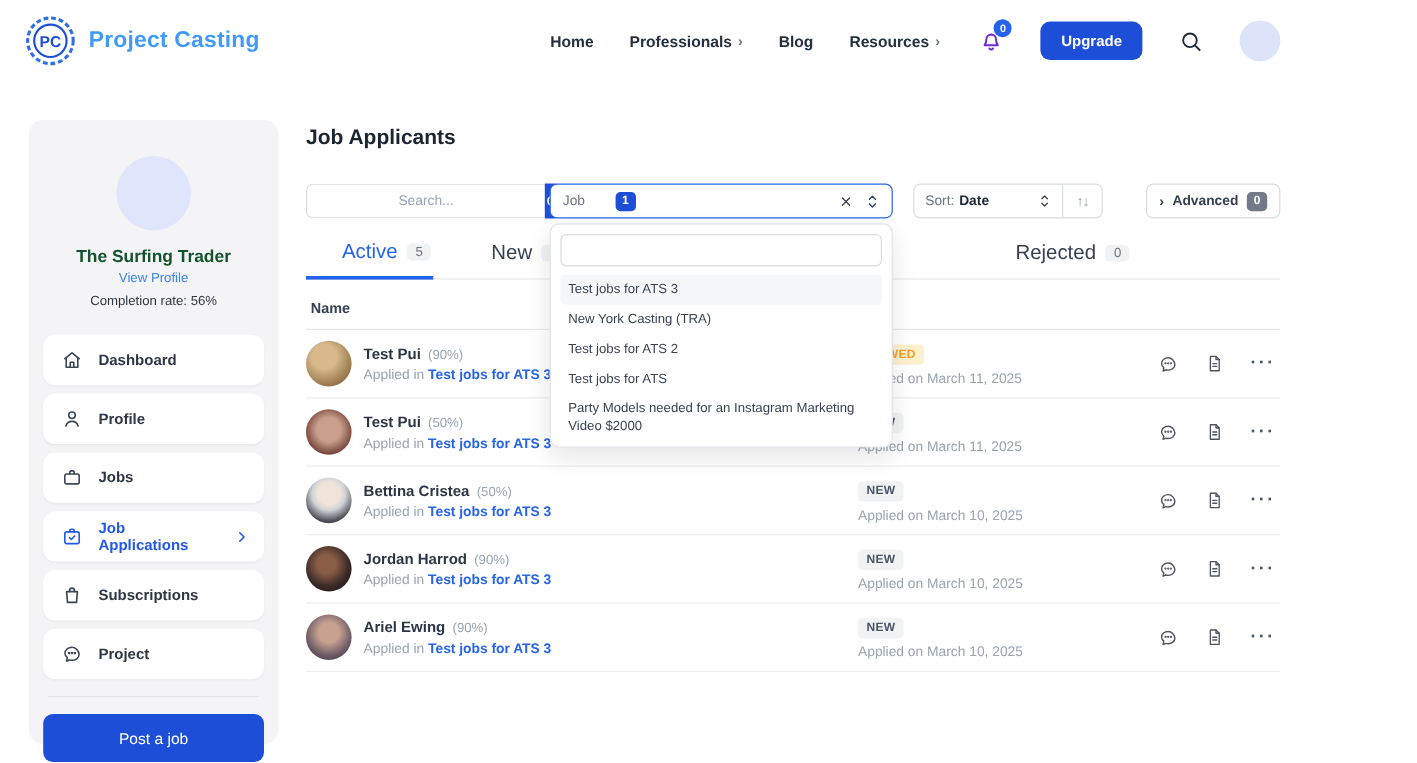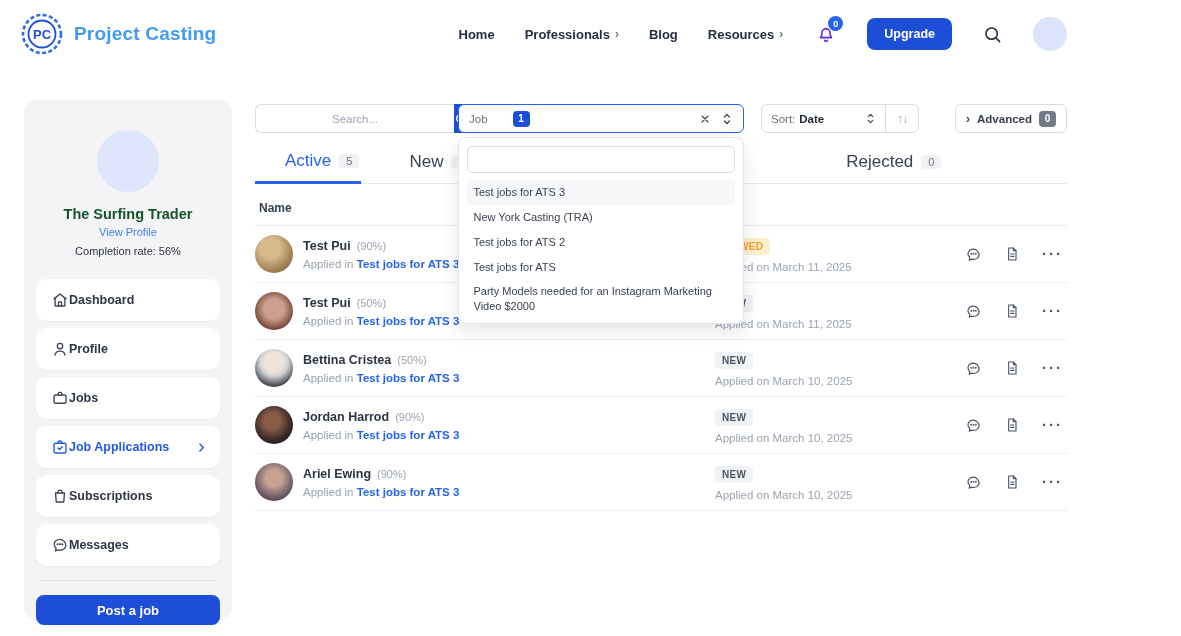--- a/index.html
+++ b/index.html
@@ -23,29 +23,29 @@
   .page { display:flex; align-items:flex-start; }
 
   
   .sidebar { width:208px; margin:32px 0 0 24px; background:#f4f4f6; border-radius:12px; padding:10px 12px 16px; height:520px; }
   .profile { text-align:center; padding:12px 0 10px; }
   .profile-avatar { width:62px; height:62px; border-radius:50%; background:#dfe6fb; margin:8px auto 14px; }
   .profile-name { font-size:14.5px; font-weight:700; color:#14532d; }
   .profile-link { font-size:11px; color:#3b82f6; margin-top:4px; cursor:pointer; }
   .profile-completion { font-size:11px; color:#30373f; margin-top:7px; }
   .menu { margin-top:12px; }
-  .menu-item { background:#fff; border-radius:10px; height:42px; display:flex; align-items:center; 
+  .menu-item { background:#fff; border-radius:10px; height:42px; display:flex; align-items:center; gap:13px;
     padding:0 12px 0 15px; margin-bottom:7px; font-size:12.5px; font-weight:600; color:#2f3644; cursor:pointer;
     box-shadow:0 1px 2px rgba(20,24,40,.04); }
   .menu-item svg { stroke:#3d4654; }
   .menu-item.active { color:#2458e6; }
   .menu-item.active svg { stroke:#2458e6; }
   .menu-chevron { margin-left:auto; }
   .sidebar-divider { height:1px; background:#e3e4e8; margin:14px 4px; }
-  .post-job-btn { width:100%; height:30px; background:#1d4ed8; color:#fff; font-size:13px; font-weight:700;
+  .post-job-btn { width:100%; height:40px; background:#1d4ed8; color:#fff; font-size:13px; font-weight:400;
     border:none; border-radius:8px; cursor:pointer; font-family:"Liberation Sans",sans-serif; }
 
   
   .main { margin:36px 0 0 23px; width:812px; }
   .page-title { font-size:17.5px; font-weight:800; color:#1b2430; margin-bottom:28px; }
 
   .filters { display:flex; align-items:center; position:relative; }
   .search-group { display:flex; width:190px; height:29px; }
   .search-input { flex:1; border:1px solid #d8dce1; border-right:none; border-radius:6px 0 0 6px;
     padding:0 22px; font-size:11.5px; color:#252f3f; outline:none; font-family:"Liberation Sans",sans-serif;text-align:center; }
@@ -232,28 +232,29 @@
       </div>
       <div class="menu-item">
         <span>
           <svg width="18" height="18" viewBox="0 0 24 24" fill="none" stroke-width="1.7" stroke-linecap="round" stroke-linejoin="round">
               <path d="M12 4.5c-4.3 0-7.8 2.9-7.8 6.6 0 1.9 1 3.7 2.6 4.9L6 20l3.1-1.4c.9.3 1.9.4 2.9.4 4.3 0 7.8-2.9 7.8-6.5S16.3 4.5 12 4.5z"></path>
               <circle cx="8.8" cy="11" r=".6" fill="#3d4654"></circle>
               <circle cx="12" cy="11" r=".6" fill="#3d4654"></circle>
               <circle cx="15.2" cy="11" r=".6" fill="#3d4654"></circle>
             </svg>
         </span>
-        <span>Messages</span>
+        <span>Project</span>
       </div>
     </div>
     <div class="sidebar-divider"></div>
     <button class="post-job-btn">Post a job</button>
   </div>
 
   <div class="main">
+    <div class="page-title">Job Applicants</div>
 
     <div class="filters">
       <div class="search-group">
         <input class="search-input" placeholder="Search..." style="">
         <button class="search-btn">
           <span>
             <svg width="14" height="14" viewBox="0 0 24 24" fill="none" stroke="#fff" stroke-width="2.4" stroke-linecap="round">
                 <circle cx="11" cy="11" r="6.5"></circle>
                 <path d="M16 16l4.2 4.2"></path>
               </svg>

